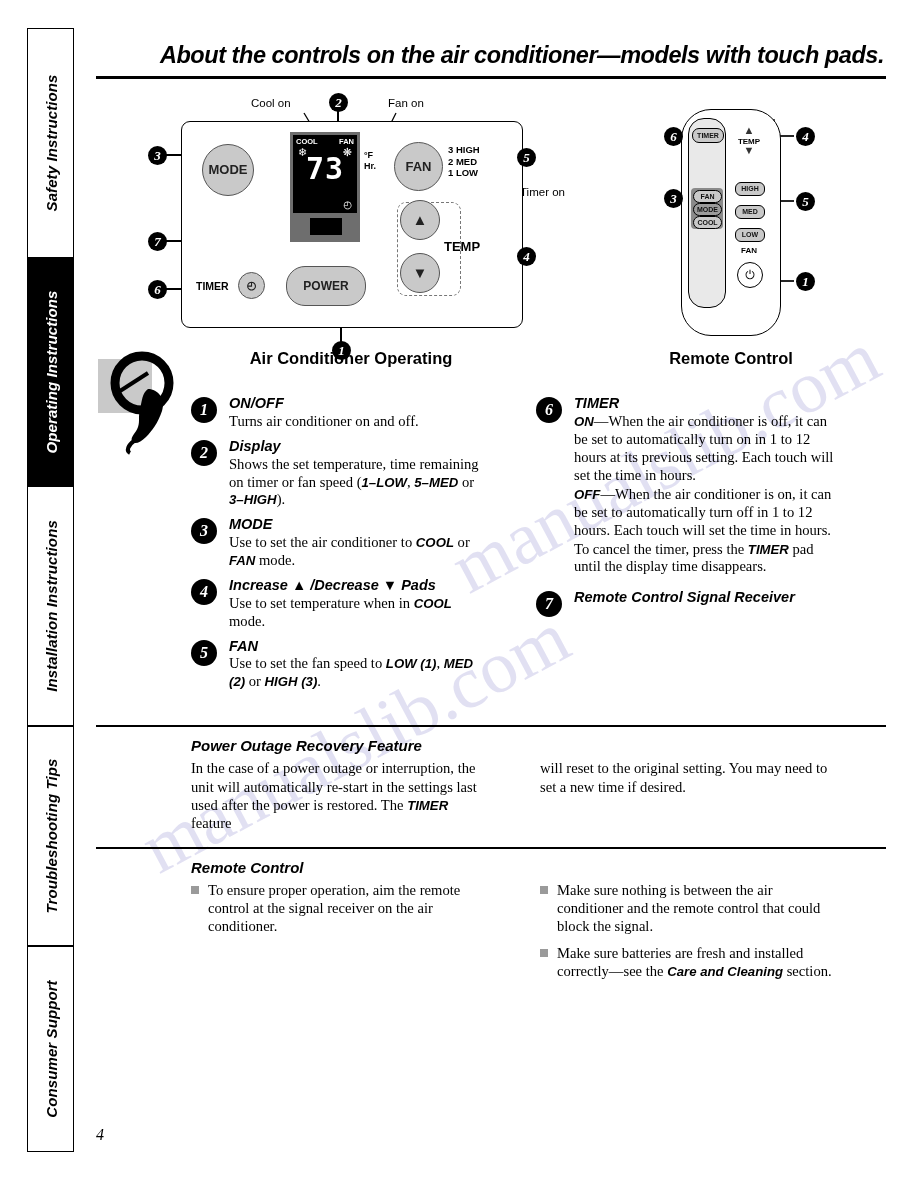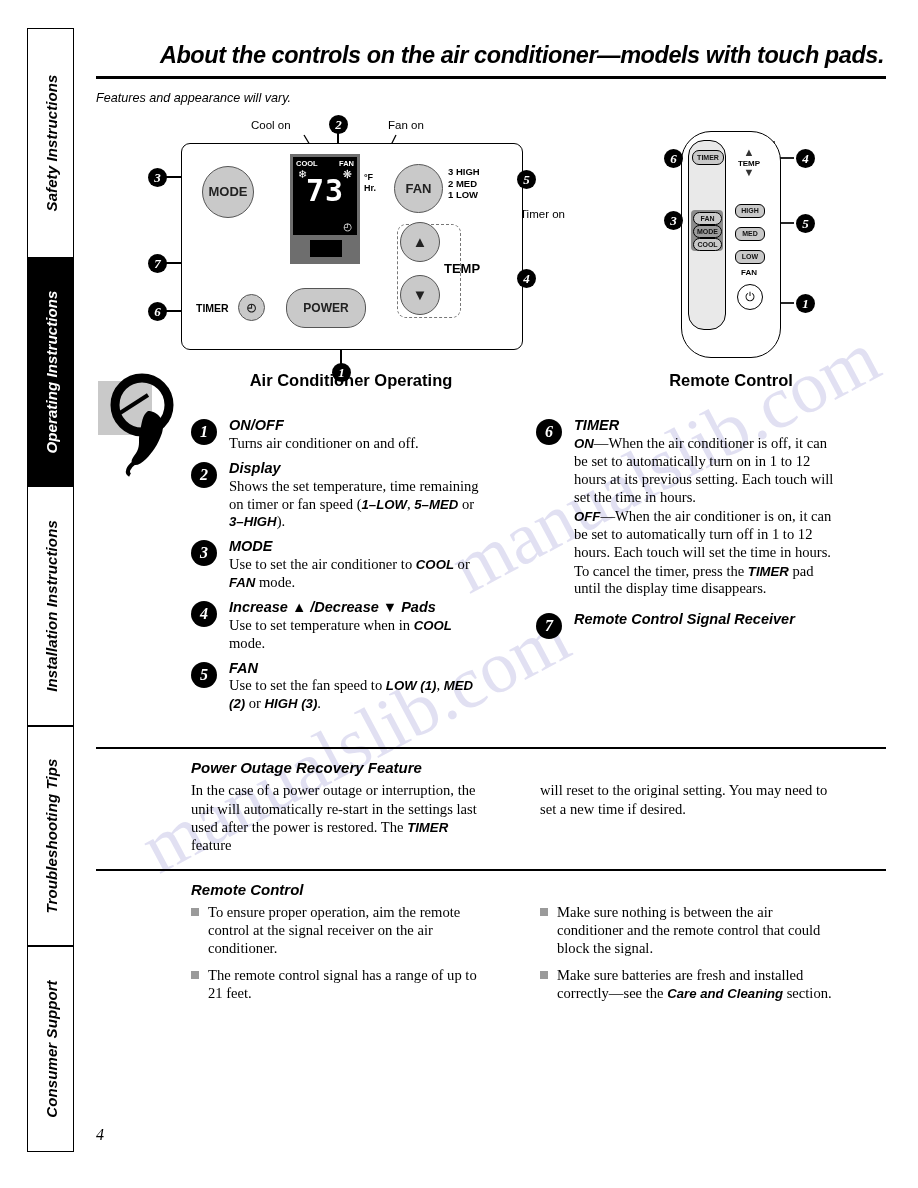--- a/index.html
+++ b/index.html
@@ -147,21 +147,20 @@
   </div>
   <div class="tab" style="top:918px;height:206px;">
     <span class="tab-label">Consumer Support</span>
   </div>
 </div>
 
 <div id="content">
 
   <h1 class="page-title">About the controls on the air conditioner—models with touch pads.</h1>
   <div class="rule-heavy"></div>
-  <div class="subnote">Features and appearance will vary.</div>
 
   <div id="diagram-area">
 
     <div class="ann" style="left:155px;top:6px;">Cool on</div>
     <div class="ann" style="left:292px;top:6px;">Fan on</div>
     <div class="ann" style="left:424px;top:95px;">Timer on</div>
 
     <svg style="position:absolute;left:0;top:0;width:560px;height:300px;overflow:visible;">
 
       <line x1="208" y1="22" x2="232" y2="62" stroke="#000" stroke-width="1.3"></line>
@@ -342,21 +341,20 @@
   </div>
 
   <div class="rule-mid" style="margin-top:14px;"></div>
 
   <div class="sec">
     <h2>Remote Control</h2>
     <div class="two-col">
       <div class="c">
         <ul class="blt">
           <li>To ensure proper operation, aim the remote control at the signal receiver on the air conditioner.</li>
-          <li>The remote control signal has a range of up to 21 feet.</li>
         </ul>
       </div>
       <div class="c second">
         <ul class="blt">
           <li>Make sure nothing is between the air conditioner and the remote control that could block the signal.</li>
           <li>Make sure batteries are fresh and installed correctly—see the <i class="em2">Care and Cleaning</i> section.</li>
         </ul>
       </div>
     </div>
   </div>

